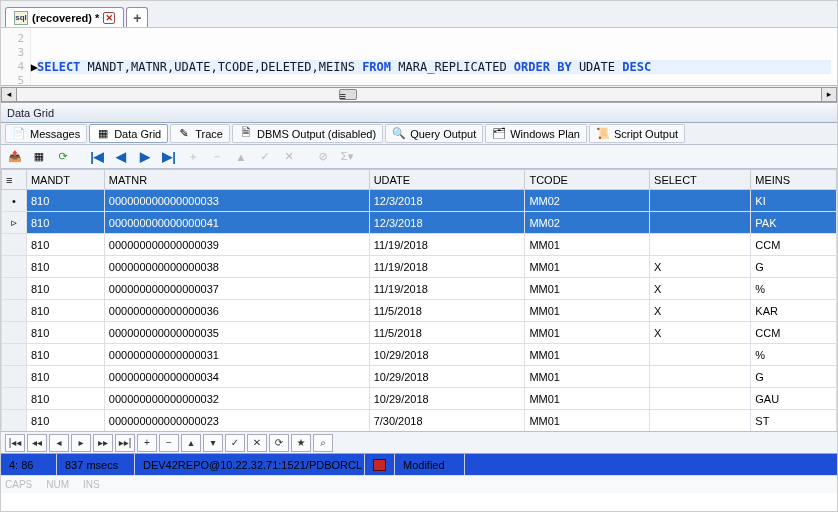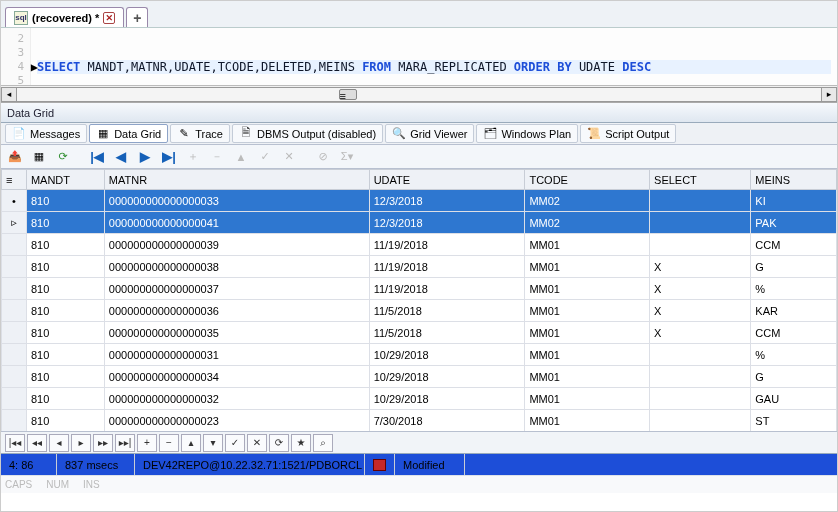--- a/index.html
+++ b/index.html
@@ -117,21 +117,21 @@
   <div class="subtab">
       <span class="mini-ico">✎</span>
       <span>Trace</span>
     </div>
   <div class="subtab">
       <span class="mini-ico">🗎</span>
       <span>DBMS Output (disabled)</span>
     </div>
   <div class="subtab">
       <span class="mini-ico">🔍</span>
-      <span>Grid Viewer</span>
+      <span>Query Output</span>
     </div>
   <div class="subtab">
       <span class="mini-ico">🗂</span>
       <span>Windows Plan</span>
     </div>
   <div class="subtab">
       <span class="mini-ico">📜</span>
       <span>Script Output</span>
     </div>
 </div>

